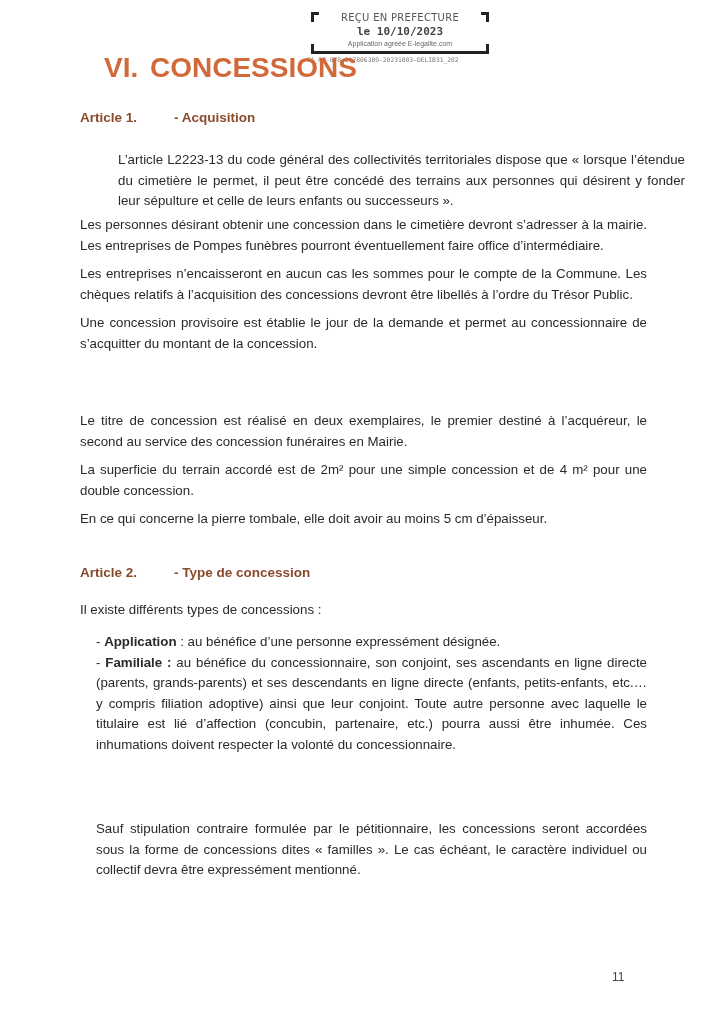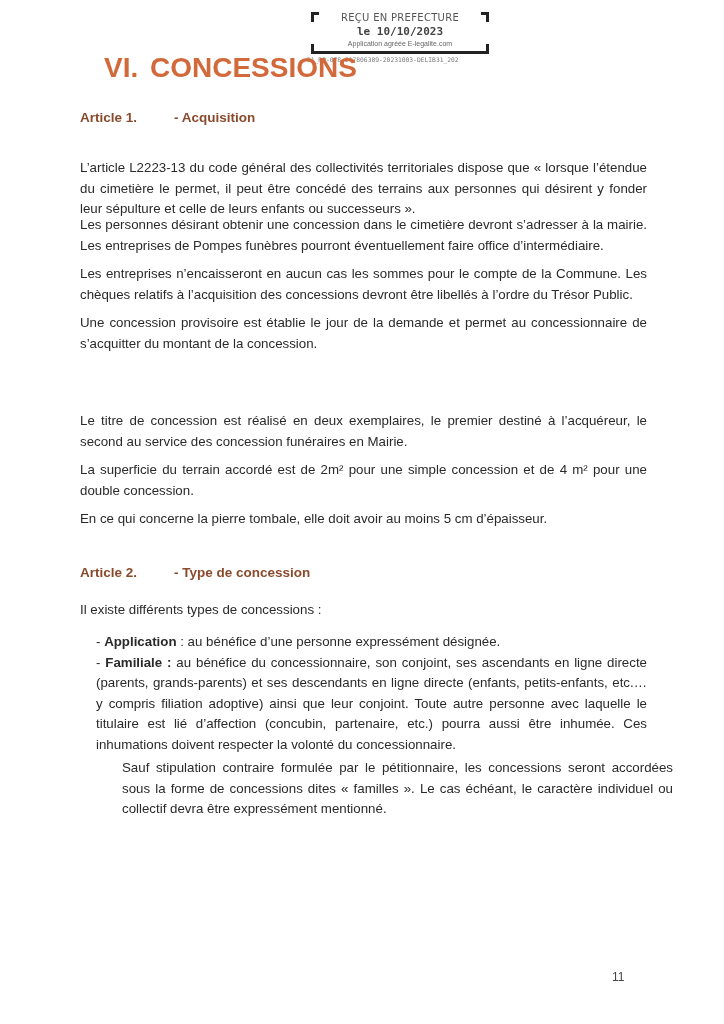--- a/index.html
+++ b/index.html
@@ -61,35 +61,35 @@
   <div class="stamp-ref">21_RP-078-217806389-20231003-DELIB31_202</div>
 
   <div class="section-title">
     <span class="num">VI.</span><span>CONCESSIONS</span>
   </div>
 
   <div class="article-head" style="top:110px;">
     <span class="num">Article 1.</span><span>- Acquisition</span>
   </div>
 
-  <p class="para" style="top:158px;">L’article L2223-13 du code général des collectivités territoriales dispose que « lorsque l’étendue du cimetière le permet, il peut être concédé des terrains aux personnes qui désirent y fonder leur sépulture et celle de leurs enfants ou successeurs ».</p>
+  <p class="para" style="top:150px;margin-left:38px;">L’article L2223-13 du code général des collectivités territoriales dispose que « lorsque l’étendue du cimetière le permet, il peut être concédé des terrains aux personnes qui désirent y fonder leur sépulture et celle de leurs enfants ou successeurs ».</p>
   <p class="para" style="top:215px;">Les personnes désirant obtenir une concession dans le cimetière devront s’adresser à la mairie. Les entreprises de Pompes funèbres pourront éventuellement faire office d’intermédiaire.</p>
   <p class="para" style="top:264px;">Les entreprises n’encaisseront en aucun cas les sommes pour le compte de la Commune. Les chèques relatifs à l’acquisition des concessions devront être libellés à l’ordre du Trésor Public.</p>
   <p class="para" style="top:313px;">Une concession provisoire est établie le jour de la demande et permet au concessionnaire de s’acquitter du montant de la concession.</p>
   <p class="para" style="top:411px;">Le titre de concession est réalisé en deux exemplaires, le premier destiné à l’acquéreur, le second au service des concession funéraires en Mairie.</p>
   <p class="para" style="top:460px;">La superficie du terrain accordé est de 2m² pour une simple concession et de 4 m² pour une double concession.</p>
   <p class="para" style="top:509px;">En ce qui concerne la pierre tombale, elle doit avoir au moins 5 cm d’épaisseur.</p>
 
   <div class="article-head" style="top:565px;">
     <span class="num">Article 2.</span><span>- Type de concession</span>
   </div>
 
   <p class="para" style="top:600px;">Il existe différents types de concessions :</p>
 
   <ul class="list" style="top:632px;">
     <li><span>- </span><b>Application</b><span> : au bénéfice d’une personne expressément désignée.</span></li>
     <li><span>- </span><b>Familiale :</b><span> au bénéfice du concessionnaire, son conjoint, ses ascendants en ligne directe (parents, grands-parents) et ses descendants en ligne directe (enfants, petits-enfants, etc.… y compris filiation adoptive) ainsi que leur conjoint. Toute autre personne avec laquelle le titulaire est lié d’affection (concubin, partenaire, etc.) pourra aussi être inhumée. Ces inhumations doivent respecter la volonté du concessionnaire.</span></li>
   </ul>
 
-  <p class="para indent" style="top:758px;margin-left:26px;">Sauf stipulation contraire formulée par le pétitionnaire, les concessions seront accordées sous la forme de concessions dites « familles ». Le cas échéant, le caractère individuel ou collectif devra être expressément mentionné.</p>
+  <p class="para indent" style="top:819px;">Sauf stipulation contraire formulée par le pétitionnaire, les concessions seront accordées sous la forme de concessions dites « familles ». Le cas échéant, le caractère individuel ou collectif devra être expressément mentionné.</p>
 
   <div class="page-number">11</div>
 </div>
 
 </body></html>

